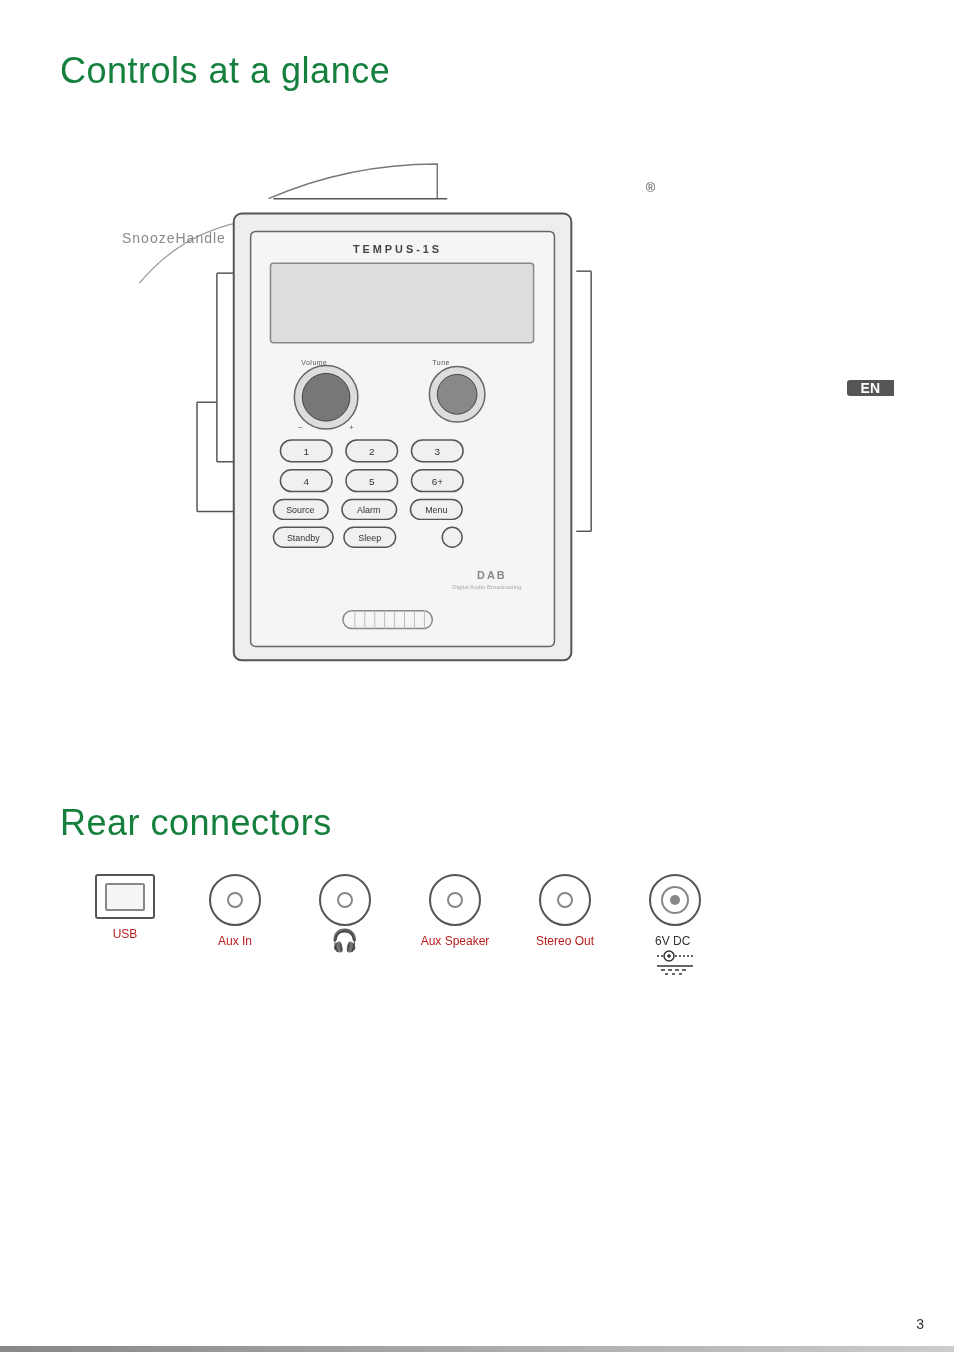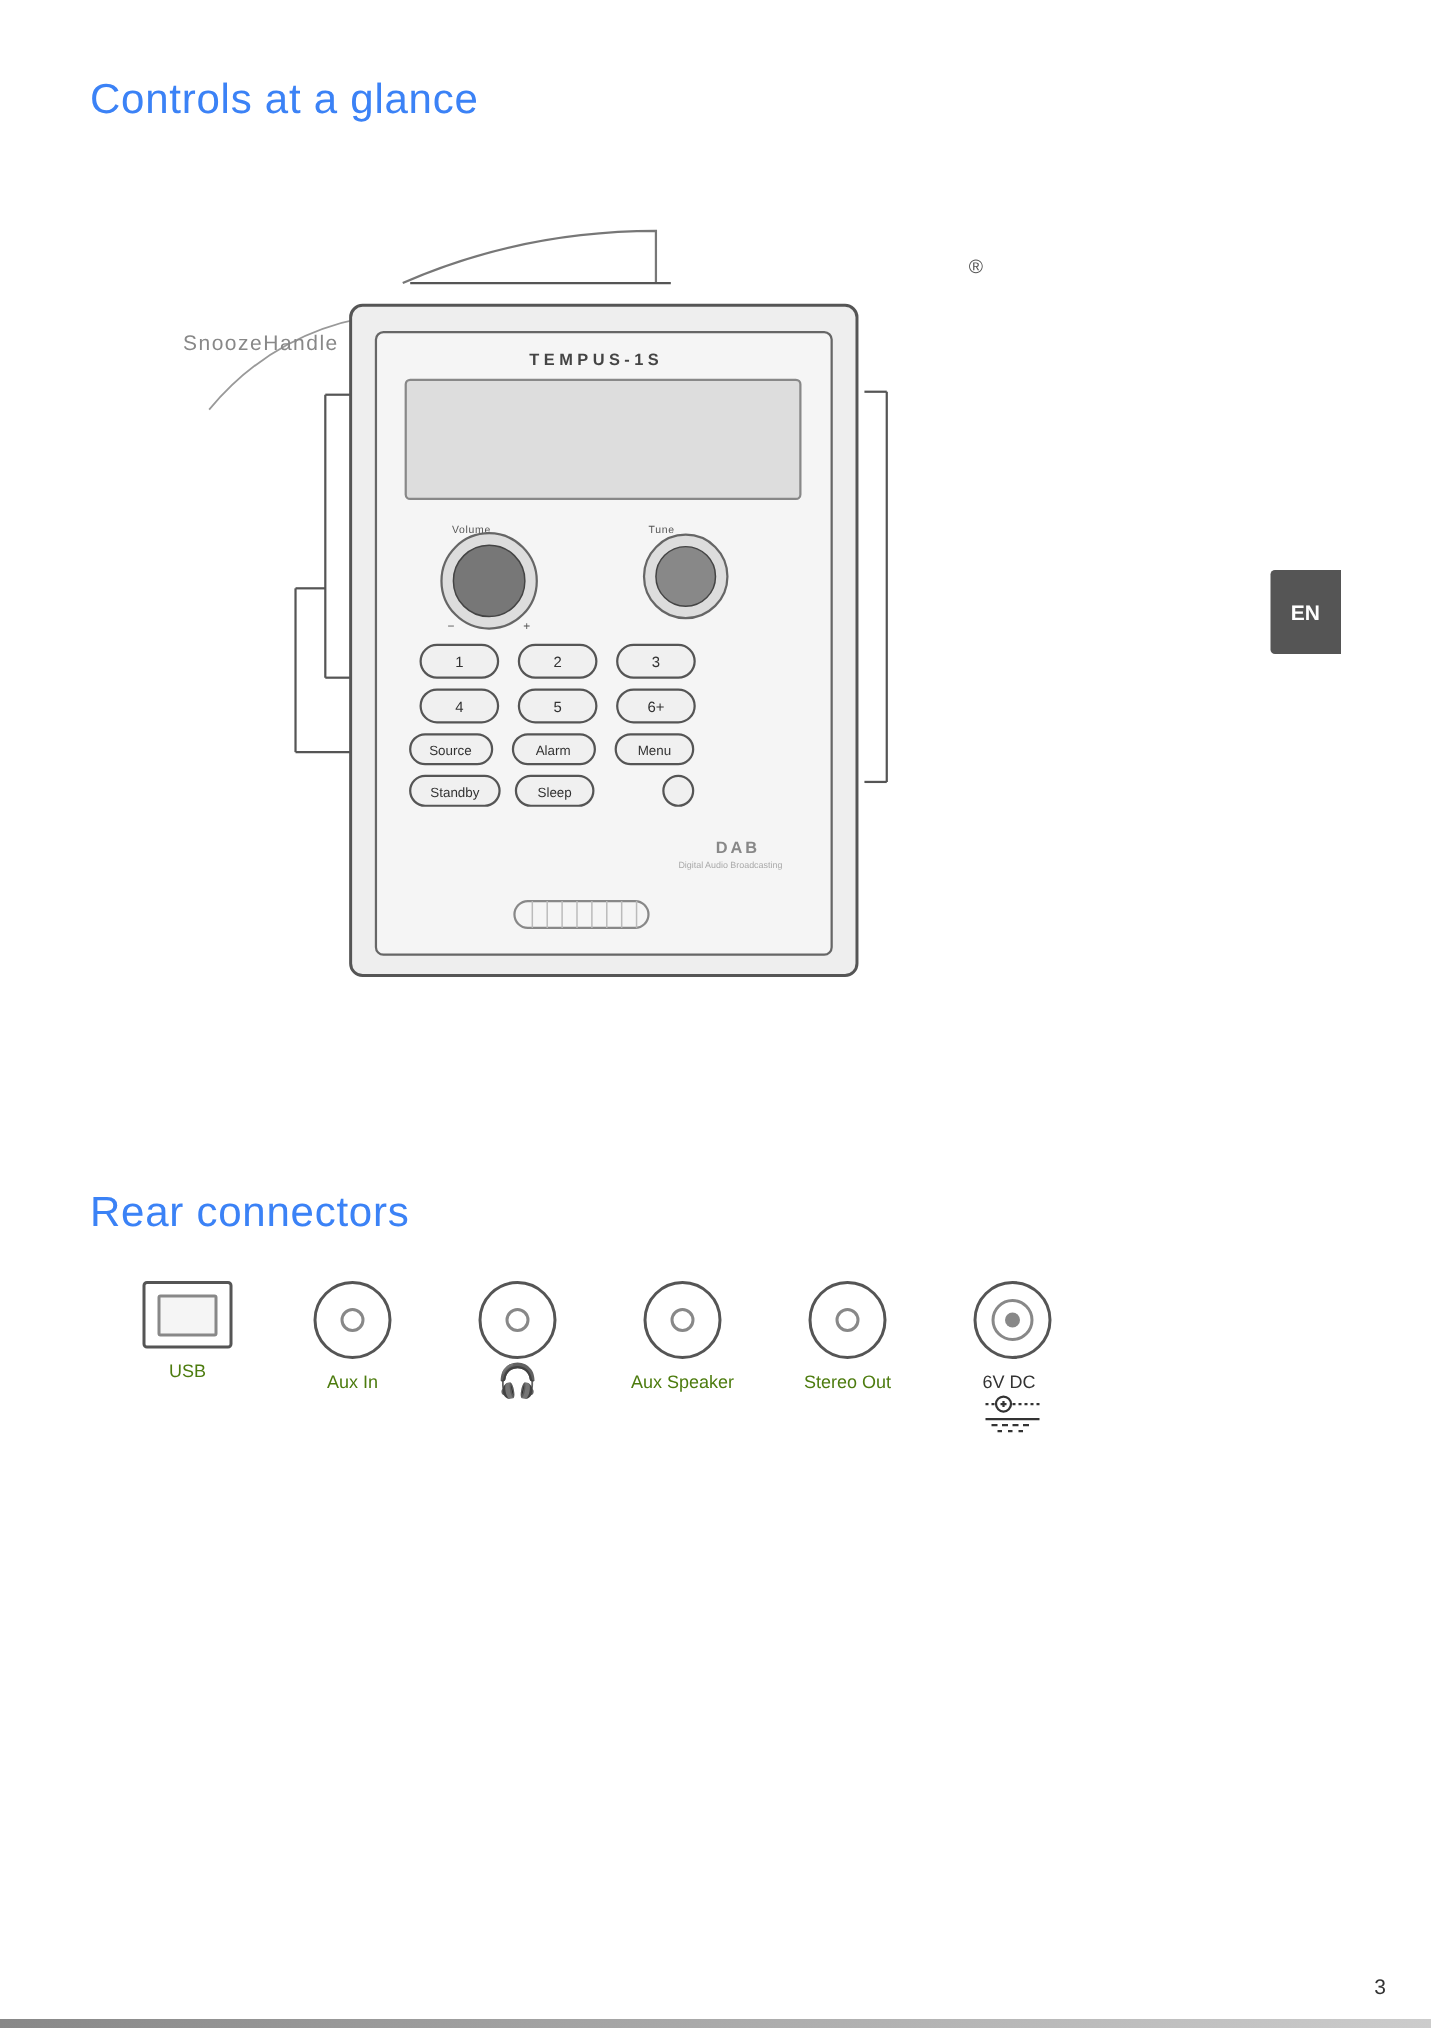--- a/index.html
+++ b/index.html
@@ -11,23 +11,23 @@
       position: relative;
     }
 
     .page-content {
       padding: 50px 60px 40px 60px;
       position: relative;
     }
 
     
     .section-title {
-      font-size: 28px;
+      font-size: 36px;
       font-weight: 300;
-      color: #3b82f6;
+      color: #15803d;
       margin-bottom: 30px;
       letter-spacing: 0.5px;
     }
 
     
     .controls-section {
       margin-bottom: 60px;
       position: relative;
     }
 
@@ -91,21 +91,21 @@
 
     .connector-item {
       display: flex;
       flex-direction: column;
       align-items: center;
       min-width: 110px;
     }
 
     .connector-label {
       font-size: 12px;
-      color: #4d7c0f;
+      color: #b91c1c;
       margin-top: 8px;
       text-align: center;
     }
 
     
     .usb-icon {
       width: 60px;
       height: 45px;
       border: 2.5px solid #555;
       border-radius: 3px;
@@ -303,21 +303,21 @@
         <line x1="337" y1="490" x2="337" y2="508" stroke="#bbb" stroke-width="1"></line>
         <line x1="347" y1="490" x2="347" y2="508" stroke="#bbb" stroke-width="1"></line>
         <line x1="357" y1="490" x2="357" y2="508" stroke="#bbb" stroke-width="1"></line>
         <line x1="367" y1="490" x2="367" y2="508" stroke="#bbb" stroke-width="1"></line>
       </svg>
 
       <div class="annotation snooze-label" style="position:absolute; top:108px; left:62px; font-size:14px; color:#888; letter-spacing:1px;">SnoozeHandle</div>
 
     </div>
 
-    <div class="en-badge" style="position:absolute; right:0; top:330px; background:#555; color:white; font-size:14px; font-weight:bold; padding:20px 14px; border-radius:3px 0 0 3px;">EN</div>
+    <div class="en-badge" style="position:absolute; right:0; top:330px; background:#555; color:white; font-size:14px; font-weight:bold; padding:0 14px; border-radius:3px 0 0 3px;">EN</div>
   </div>
 
   <div class="rear-section">
     <h2 class="section-title">Rear connectors</h2>
 
     <div class="connectors-row">
 
       <div class="connector-item">
         <div class="usb-icon">
           <div class="usb-inner"></div>

